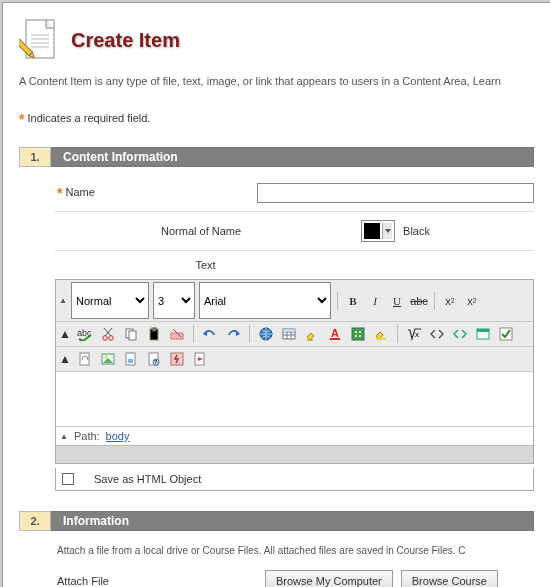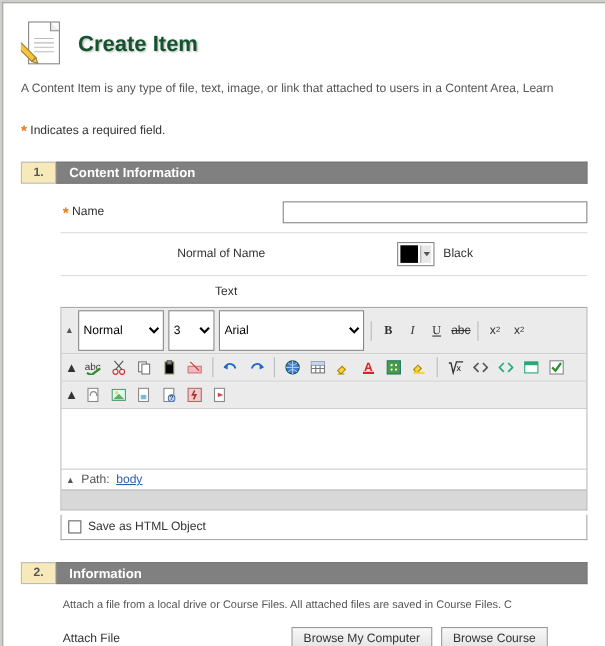--- a/index.html
+++ b/index.html
@@ -1,20 +1,20 @@
 <!DOCTYPE html>
 <html><head>
 <meta charset="utf-8">
 <style>
   * { box-sizing: border-box; margin: 0; padding: 0; }
   body { font-family: Arial, sans-serif; font-size: 12px; color: #333; background: #d0cec9; width: 550px; overflow: hidden; }
   .main-panel { background: #fff; margin: 2px 0 0 2px; padding: 0; border-left: 1px solid #999; border-top: 1px solid #999; }
   .header { display: flex; align-items: center; padding: 14px 16px 8px 16px; }
   .header svg { flex-shrink: 0; margin-right: 12px; }
-  .header h1 { font-size: 20px; font-weight: bold; color: #14532d; text-shadow: 1px 1px 2px rgba(0,0,0,.3); }
+  .header h1 { font-size: 20px; font-weight: bold; color: #7f1d1d; text-shadow: 1px 1px 2px rgba(0,0,0,.3); }
   .desc { padding: 4px 16px 16px 16px; font-size: 11px; color: #555; }
   .req-note { padding: 8px 16px 20px 16px; font-size: 11px; color: #333; }
   .star { color: #e77b1a; font-weight: bold; font-size: 14px; vertical-align: middle; }
   .section-head { display: flex; align-items: stretch; margin: 0 16px 10px 16px; height: 20px; }
   .sec-num { background: #f7e9b9; color: #555; font-weight: bold; width: 32px; display: flex; align-items: center; justify-content: center; border: 1px solid #bbb; font-size: 11px; }
   .sec-title { background: #808080; color: #fff; font-weight: bold; flex: 1; display: flex; align-items: center; padding-left: 12px; border: 1px solid #777; border-left: none; font-size: 12px; }
   .form-row { display: flex; align-items: center; padding: 6px 16px 6px 54px; font-size: 11px; color: #333; justify-content: center; }
   .form-row .label { width: 200px; }
   .form-row input[type=text] { flex: 1; height: 20px; border: 1px solid #888; background: #fff; padding: 0 3px; font-size: 11px; }
   .color-swatch { display: inline-flex; align-items: center; border: 1px solid #888; padding: 2px; background: #fff; margin-right: 8px; }
@@ -27,21 +27,21 @@
   .toolbar select { font-size: 11px; height: 37px; border: 1px solid #888; background: #fff; }
   .sep { width: 1px; height: 18px; background: #bbb; margin: 0 2px; }
   .tbtn { width: 18px; height: 18px; display: inline-flex; align-items: center; justify-content: center; font-size: 11px; cursor: pointer; color: #333; }
   .tbtn svg { display: block; }
   .toolbar2 { background: #ebebeb; border-bottom: 1px solid #ccc; padding: 3px 3px; display: flex; align-items: center; gap: 5px; flex-wrap: nowrap; }
   .editor-area { height: 54px; background: #fff; }
   .foot-bar { border-top: 1px solid #ccc; background:#fff; padding: 3px 4px; font-size: 11px; display: flex; align-items: center; gap: 6px; color:#555;}
   .foot-bar .tri { font-size: 8px; color:#555; cursor:pointer; }
   .foot-bar a { color: #2b5fb0; text-decoration: underline; }
   .grey-strip { height: 18px; background: #d8d8d8; border-top: 1px solid #bbb; }
-  .save-row { margin: 0 16px 20px 52px; border: 1px solid #aaa; border-top: none; padding: 5px 6px; display:flex; align-items:center; gap:6px; background:#fff; font-size:11px;}
+  .save-row { margin: 0 16px 20px 52px; border: 1px solid #aaa; border-top: none; padding: 5px 6px; display:flex; align-items:center; gap:20px; background:#fff; font-size:11px;}
   .chk { width: 12px; height: 12px; border: 1px solid #666; background:#fff; display:inline-block; }
   .attach-desc { padding: 4px 28px 10px 54px; font-size: 10px; color: #555; }
   .attach-row { display:flex; align-items:center; padding: 4px 16px 6px 54px; font-size:11px; gap: 8px; }
   .attach-row .label { width: 200px; }
   .btn { background: linear-gradient(#f8f8f8,#e2e2e2); border:1px solid #999; padding: 4px 10px; font-size:11px; cursor:pointer; color:#333;text-align:center; }
 </style>
 </head>
 <body>
 
 <div class="main-panel">
@@ -56,21 +56,21 @@
         <line x1="12" y1="30" x2="30" y2="30" stroke="#bbb"></line>
       <g transform="rotate(-45 10 36)">
           <rect x="8" y="16" width="5" height="22" fill="#f4c542" stroke="#a07b1e"></rect>
           <polygon points="8,38 13,38 10.5,43" fill="#e8c9a0" stroke="#a07b1e"></polygon>
           <rect x="8" y="14" width="5" height="3" fill="#d48" stroke="#a07b1e"></rect>
         </g>
     </svg>
     <h1>Create Item</h1>
   </div>
 
-  <div class="desc">A Content Item is any type of file, text, image, or link that attached to users in a Content Area, Learn</div>
+  <div class="desc">A Content Item is any type of file, text, image, or link that appears to users in a Content Area, Learn</div>
 
   <div class="req-note">
     <span class="star">*</span>
     <span>Indicates a required field.</span>
   </div>
 
   <div class="section-head">
     <div class="sec-num">1.</div>
     <div class="sec-title">Content Information</div>
   </div>

